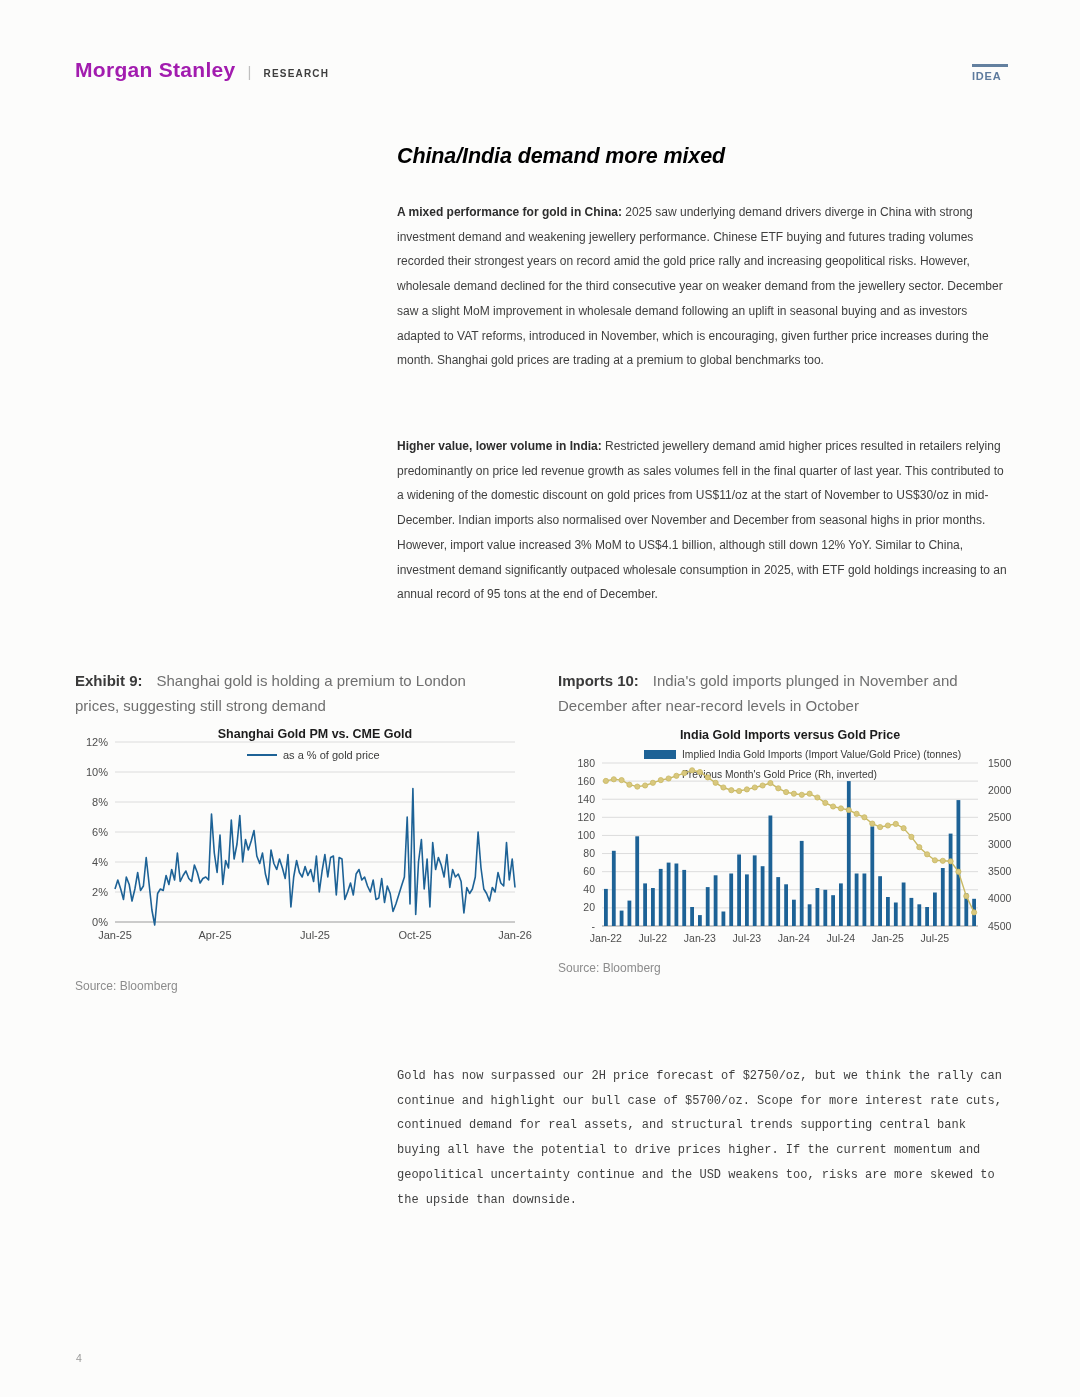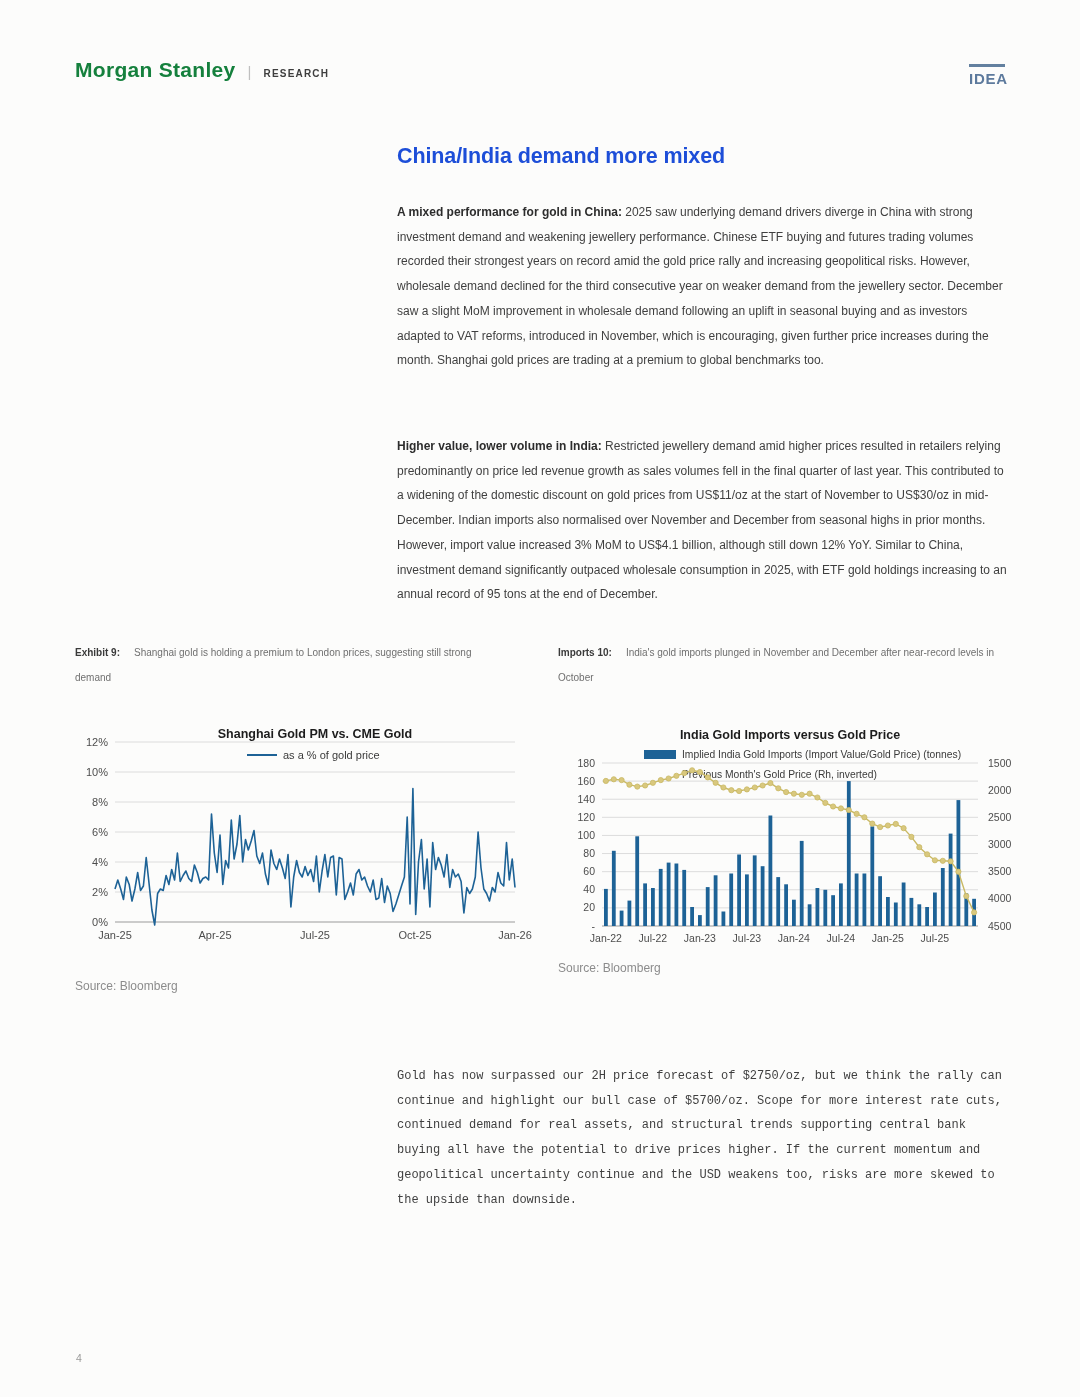--- a/index.html
+++ b/index.html
@@ -2,37 +2,37 @@
 <html><head>
 <meta charset="utf-8">
 <style>
   html,body{margin:0;padding:0;background:#e8e8e8;}
   .page{
     position:relative;width:1080px;height:1397px;margin:0 auto;
     background:#fcfcfb;font-family:"Liberation Sans",sans-serif;overflow:hidden;
   }
   
   .header{position:absolute;left:75px;top:58px;width:930px;display:flex;align-items:baseline;}
-  .brand{font-size:21px;font-weight:600;letter-spacing:.3px;color:#15803d;}
+  .brand{font-size:21px;font-weight:600;letter-spacing:.3px;color:#a21caf;}
   .hdr-divider{color:#bfbfbf;font-weight:300;font-size:15px;margin:0 12px;}
   .research{font-size:10px;font-weight:bold;letter-spacing:1.2px;color:#3e3e3e;}
   .idea-badge{position:absolute;right:72px;top:64px;text-align:left;}
   .idea-rule{width:36px;height:2.5px;background:#63809f;margin-bottom:3px;}
-  .idea-text{font-size:15px;font-weight:bold;letter-spacing:.8px;color:#5d7a9d;}
+  .idea-text{font-size:11px;font-weight:bold;letter-spacing:.8px;color:#5d7a9d;}
   
-  .h1{position:absolute;left:397px;width:615px;font-size:21.5px;font-weight:600;color:#1d4ed8;letter-spacing:-.1px;}
+  .h1{position:absolute;left:397px;width:615px;font-size:21.5px;font-weight:600;color:#000000;letter-spacing:-.1px;font-style:italic;}
   .h1.s1{top:144px;}
   .h1.s2{top:1010px;}
   .para{position:absolute;left:397px;width:613px;font-size:12px;line-height:24.7px;color:#3f3f3f;}
   .para .lead{font-weight:bold;color:#2d2d2d;}
   .para.p1{top:200px;}
   .para.p2{top:434px;}
   .para.p3{top:1064px;font-family:Liberation Mono, monospace;}
   
-  .caption{position:absolute;top:640px;font-size:10px;line-height:25px;color:#6f6f6f;}
+  .caption{position:absolute;top:668px;font-size:15px;line-height:25px;color:#6f6f6f;}
   .caption .cap-label{font-weight:bold;color:#3a3a3a;margin-right:14px;}
   .caption.c9{left:75px;width:420px;}
   .caption.c10{left:558px;width:440px;}
   .chart{position:absolute;top:726px;}
   .chart.ch9{left:73px;}
   .chart.ch10{left:556px;}
   .source{position:absolute;font-size:12px;color:#8c8c8c;}
   .source.s9{left:75px;top:979px;}
   .source.s10{left:558px;top:961px;}
   .page-num{position:absolute;left:76px;top:1352px;font-size:10.5px;color:#9a9a9a;}

